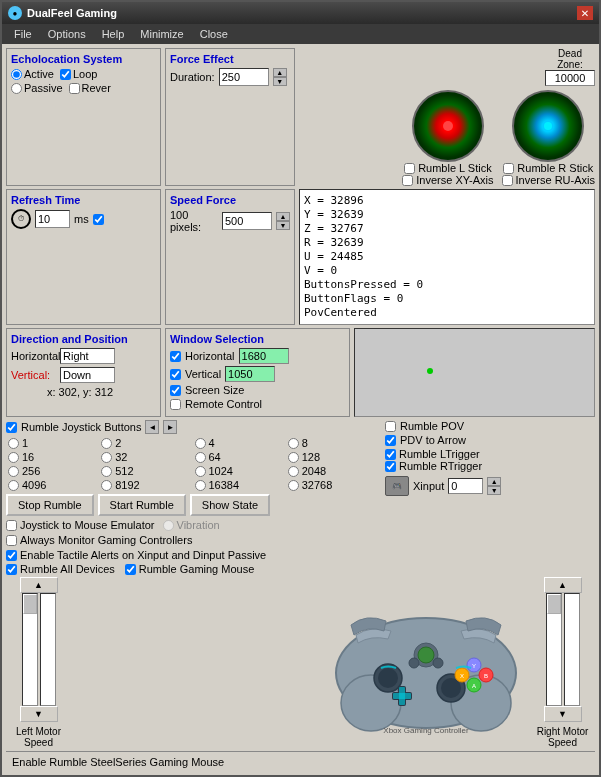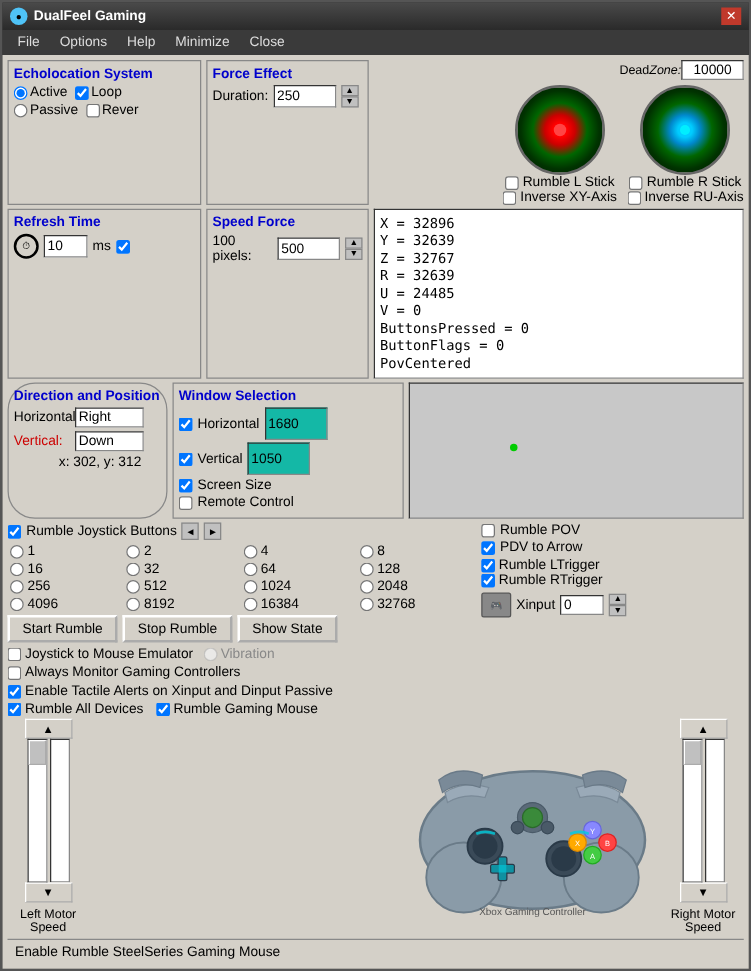--- a/index.html
+++ b/index.html
@@ -198,40 +198,40 @@
       min-height: 80px;
       line-height: 14px;
     }
 
     
     .direction-row {
       display: flex;
       gap: 4px;
       margin-bottom: 3px;
     }
-    .direction-panel { width: 128px; flex-shrink: 0; border-radius: 22px; }
+    .direction-panel { width: 155px; flex-shrink: 0; }
     .dir-row { display: flex; align-items: center; gap: 4px; margin-bottom: 3px; }
     .dir-label { width: 45px; color: #000; }
     .dir-label.red { color: #cc0000; }
     .dir-input {
       width: 55px;
       height: 16px;
       border: 1px inset #888;
       background: #fff;
       font-size: 11px;
       padding: 0 2px;
     }
     .coord-text { color: #000; font-size: 11px; margin-left: 36px; }
     .window-panel { width: 185px; flex-shrink: 0; }
     .win-row { display: flex; align-items: center; gap: 4px; margin-bottom: 2px; }
     .win-input {
       width: 50px;
-      height: 26px;
+      height: 16px;
       border: 1px inset #888;
-      background: #14b8a6;
+      background: #86efac;
       font-size: 11px;
       padding: 0 2px;
     }
     .dot-canvas {
       flex: 1;
       background: #c8c8c8;
       border: 1px inset #888;
       position: relative;
     }
     .green-dot {
@@ -465,23 +465,23 @@
           <input type="text" class="spin-input" value="250" style="">
           <div class="spin-btn">
             <button>▲</button>
             <button>▼</button>
           </div>
         </div>
       </div>
 
       <div style="flex:1; display:flex; flex-direction:column; align-items:flex-end;">
         <div style="display:flex; align-items:flex-start; gap:8px;">
-          <div style="display:flex;align-items:center;">
+          <div style="display:flex;flex-direction:column;align-items:center;">
             <span style="font-size:10px;">Dead</span>
-            <span style="font-size:10px;font-style:italic;">Zone:</span>
+            <span style="font-size:10px;">Zone:</span>
             <input type="text" style="width: 50px; height: 16px; border: 1px inset rgb(136, 136, 136); background: rgb(255, 255, 255); font-size: 11px; padding: 0px 2px; text-align: center;" value="10000">
           </div>
         </div>
         <div class="circles-row">
           <div style="display:flex;flex-direction:column;align-items:center;">
             <div class="radar-circle">
               <div class="radar-dot"></div>
             </div>
             <div class="rumble-check-row">
               <input type="checkbox" class="check-input" style="">
@@ -663,22 +663,22 @@
               <input type="radio" class="radio-input" name="num_select" style="">
               <label>32768</label>
             </div>
           </div>
 
         <div style="display:flex;gap:6px;">
 
           <div style="flex:1;">
 
             <div class="action-btns">
+              <button class="action-btn">Stop Rumble</button>
               <button class="action-btn">Start Rumble</button>
-              <button class="action-btn">Stop Rumble</button>
               <button class="action-btn">Show State</button>
             </div>
 
             <div style="display:flex;align-items:center;gap:8px;margin-bottom:3px;">
               <div class="inline-check">
                 <input type="checkbox" class="check-input" style="">
                 <label>Joystick to Mouse Emulator</label>
               </div>
               <div class="vibration-radio">
                 <input type="radio" class="radio-input" name="vib" disabled="" style="">

